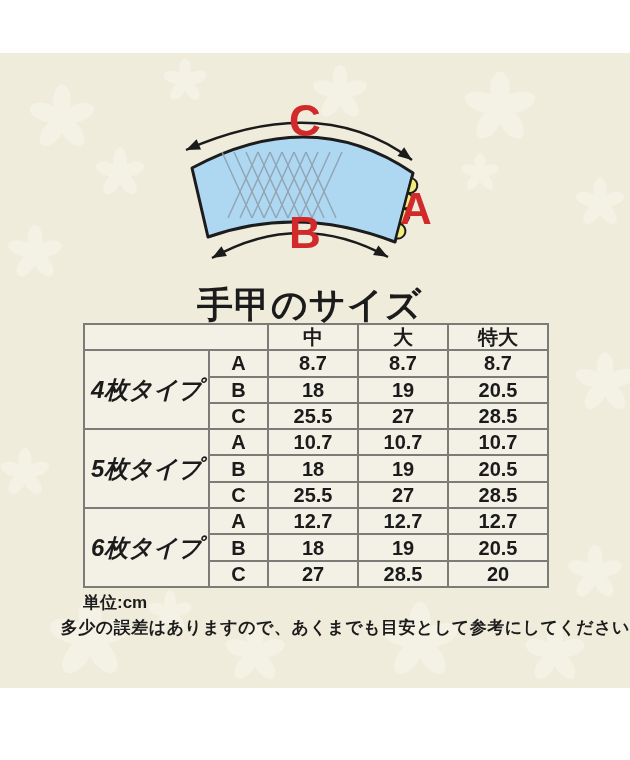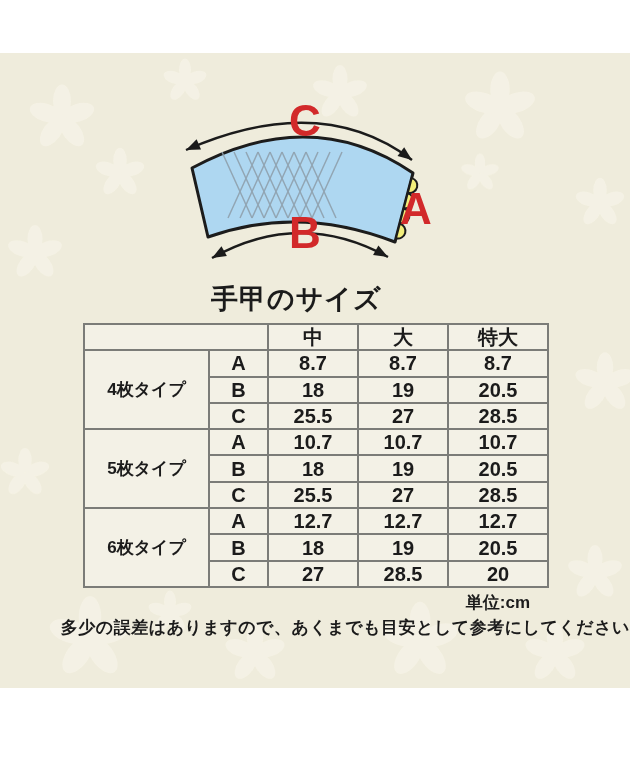--- a/index.html
+++ b/index.html
@@ -6,36 +6,36 @@
   .screen{
     position:relative;width:630px;height:760px;background:#ffffff;overflow:hidden;
     font-family:"Liberation Sans","DejaVu Sans",sans-serif;color:#1b1b1b;
   }
   .panel{
     position:absolute;left:0;top:53px;width:630px;height:635px;background:#efecdc;
   }
   .pattern-svg{position:absolute;left:0;top:0;}
   .diagram-svg{position:absolute;left:165px;top:90px;}
   .page-title{
-    position:absolute;left:211px;top:281px;font-size:27px;font-weight:bold;
+    position:absolute;left:197px;top:281px;font-size:36px;font-weight:bold;
     letter-spacing:1px;white-space:nowrap;text-align:right;
   }
   .size-table{
     position:absolute;left:83px;top:323px;width:464px;height:265px;
     border-collapse:collapse;table-layout:fixed;background:#f3f1e6;
     font-weight:bold;
   }
   .size-table td{
     border:2px solid #7b7c78;text-align:center;vertical-align:middle;
     padding:0;font-size:20px;line-height:1;
   }
-  .size-table td.type-cell{font-size:17px;}
+  .size-table td.type-cell{font-size:24px;font-style:italic;}
   .size-table td.corner{border-right:2px solid #7b7c78;}
   .unit-note{
-    position:absolute;left:83px;top:591px;width:447px;text-align:right;
+    position:absolute;left:83px;top:591px;width:447px;text-align:left;
     font-size:17px;font-weight:bold;
   }
   .disclaimer{
     position:absolute;left:0;top:616px;width:630px;text-align:right;
     font-size:17px;font-weight:bold;letter-spacing:0.5px;white-space:nowrap;
   }
 </style>
 </head>
 <body>
 

